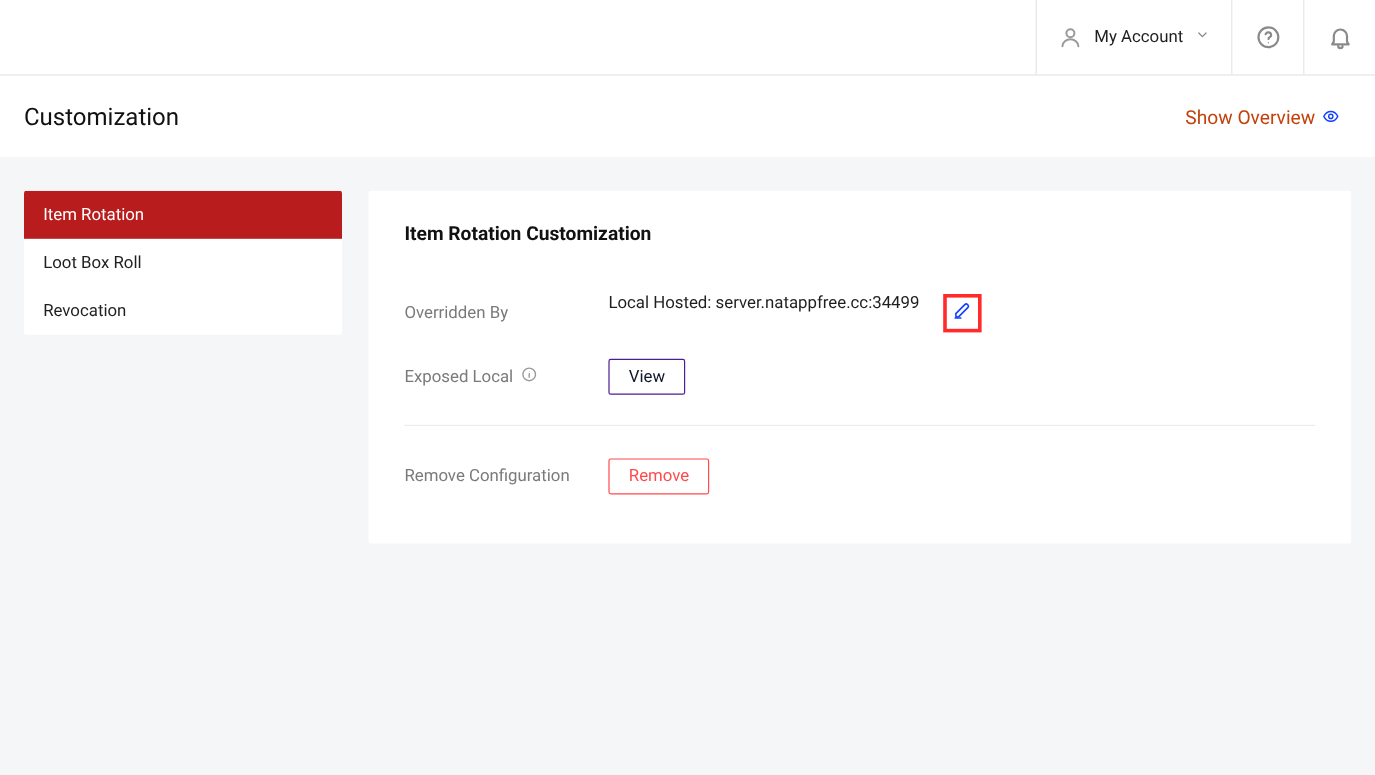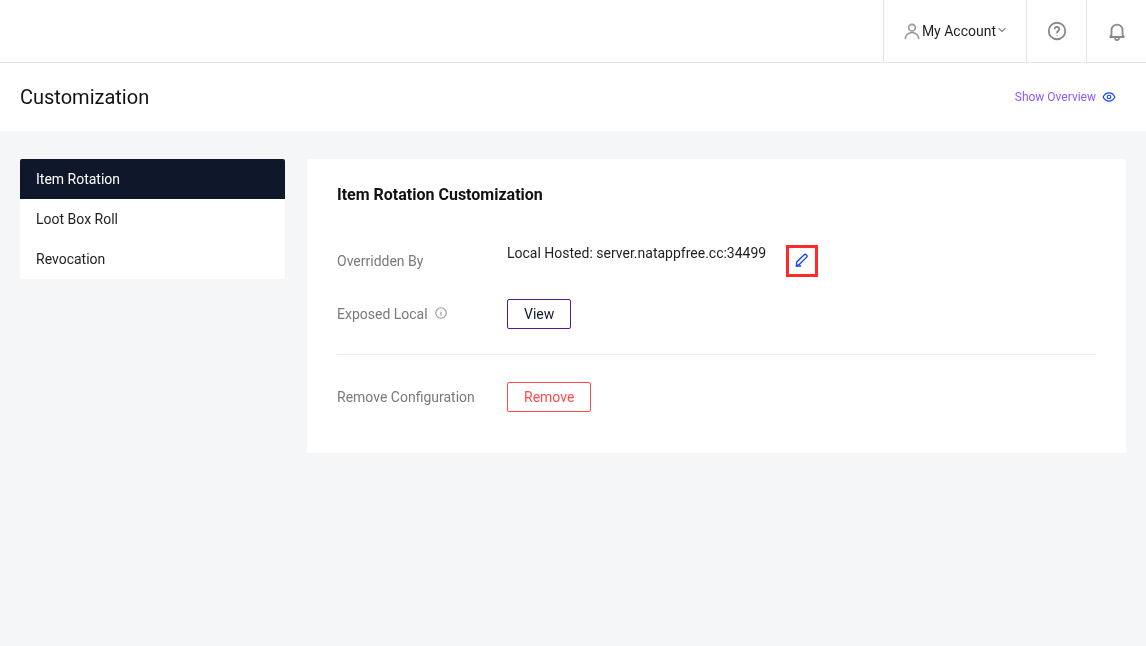--- a/index.html
+++ b/index.html
@@ -17,20 +17,21 @@
   .topbar {
     height: 63px;
     border-bottom: 1px solid #e5e5e5;
     display: flex;
     justify-content: flex-end;
     align-items: stretch;
   }
   .account-cell {
     display: flex;
     align-items: center;
+    gap: 10px;
     padding: 0 18px;
     border-left: 1px solid #e5e5e5;
     cursor: pointer;
   }
   .account-cell .label { color: #1f1f1f; font-size: 14px; }
   .icon-cell {
     width: 60px;
     display: flex;
     align-items: center;
     justify-content: center;
@@ -50,22 +51,22 @@
   }
   .page-title {
     font-size: 20px;
     font-weight: 400;
     color: #111;
   }
   .show-overview {
     display: flex;
     align-items: center;
     gap: 6px;
-    color: #8b5cf6;
-    font-size: 12px;
+    color: #c2410c;
+    font-size: 16px;
     cursor: pointer;
     margin-right: 10px;
   }
 
   
   .content {
     background: #f5f6f8;
     padding: 28px 20px;
     height: calc(646px - 63px - 68px);
     display: flex;
@@ -80,21 +81,21 @@
     border-radius: 2px;
     overflow: hidden;
   }
   .sidebar-item {
     padding: 12px 16px;
     font-size: 14px;
     color: #1f1f1f;
     cursor: pointer;
   }
   .sidebar-item.active {
-    background: #0f172a;
+    background: #b91c1c;
     color: #fff;
   }
 
   
   .panel {
     flex: 1;
     background: #fff;
     border-radius: 2px;
     padding: 26px 30px 30px 30px;
   }

